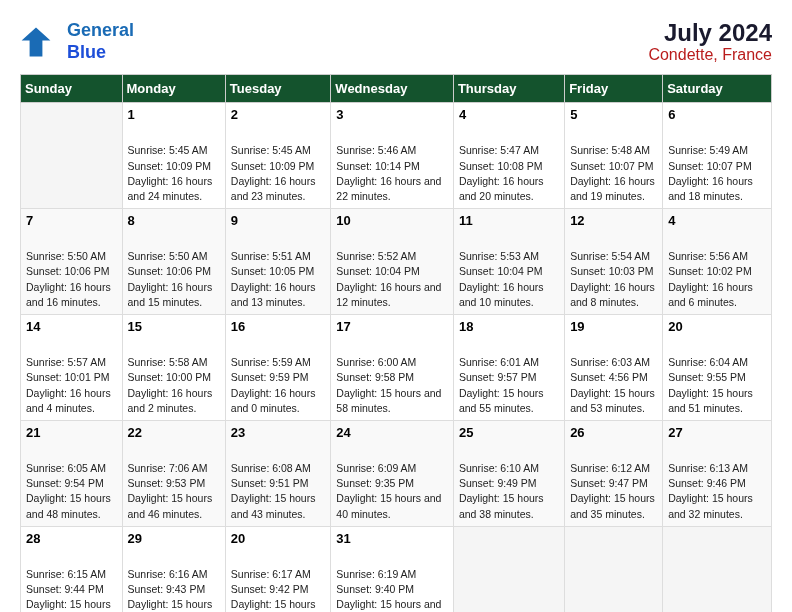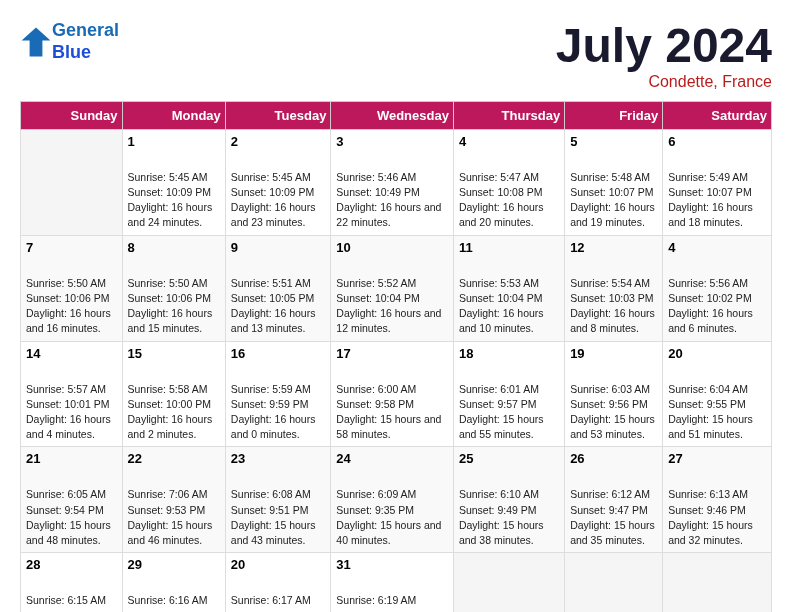--- a/index.html
+++ b/index.html
@@ -12,58 +12,58 @@
     }
     .header {
       display: flex;
       justify-content: space-between;
       align-items: flex-start;
       margin-bottom: 10px;
     }
     .logo {
       display: flex;
       align-items: center;
-      gap: 0;
+      gap: 15px;
     }
     .logo-text {
       font-size: 18px;
       font-weight: bold;
       color: #1a1a2e;
       line-height: 1.2;
     }
     .logo-text span {
       color: #1a6bb5;
     }
     .logo-icon {
       width: 32px;
       height: 32px;
     }
     .title-block {
       text-align: right;
     }
     .main-title {
-      font-size: 48px;
+      font-size: 24px;
       font-weight: bold;
       color: #1a1a2e;
       line-height: 1.1;
     }
     .subtitle {
       font-size: 16px;
       color: #b91c1c;
     }
     table {
       width: 100%;
       border-collapse: collapse;
       font-size: 11px;
     }
     thead tr th {
-      background: #be185d;
+      background: #14532d;
       color: #fff;
       padding: 6px 4px;
-      text-align: right;
+      text-align: left;
       font-size: 13px;
       font-weight: bold;
       border: 1px solid #ccc;
     }
     tbody tr td {
       border: 1px solid #ddd;
       padding: 4px 5px;
       vertical-align: top;
       min-height: 80px;
       background: #fff;
@@ -131,21 +131,21 @@
         <td>
           <span class="date-num">2</span>
           <div class="cell-info">Sunrise: 5:45 AM
 Sunset: 10:09 PM
 Daylight: 16 hours
 and 23 minutes.</div>
         </td>
         <td>
           <span class="date-num">3</span>
           <div class="cell-info">Sunrise: 5:46 AM
-Sunset: 10:49 PM
+Sunset: 10:14 PM
 Daylight: 16 hours
 and 22 minutes.</div>
         </td>
         <td>
           <span class="date-num">4</span>
           <div class="cell-info">Sunrise: 5:47 AM
 Sunset: 10:08 PM
 Daylight: 16 hours
 and 20 minutes.</div>
         </td>
@@ -247,21 +247,21 @@
         <td>
           <span class="date-num">18</span>
           <div class="cell-info">Sunrise: 6:01 AM
 Sunset: 9:57 PM
 Daylight: 15 hours
 and 55 minutes.</div>
         </td>
         <td>
           <span class="date-num">19</span>
           <div class="cell-info">Sunrise: 6:03 AM
-Sunset: 9:56 PM
+Sunset: 4:56 PM
 Daylight: 15 hours
 and 53 minutes.</div>
         </td>
         <td>
           <span class="date-num">20</span>
           <div class="cell-info">Sunrise: 6:04 AM
 Sunset: 9:55 PM
 Daylight: 15 hours
 and 51 minutes.</div>
         </td>

